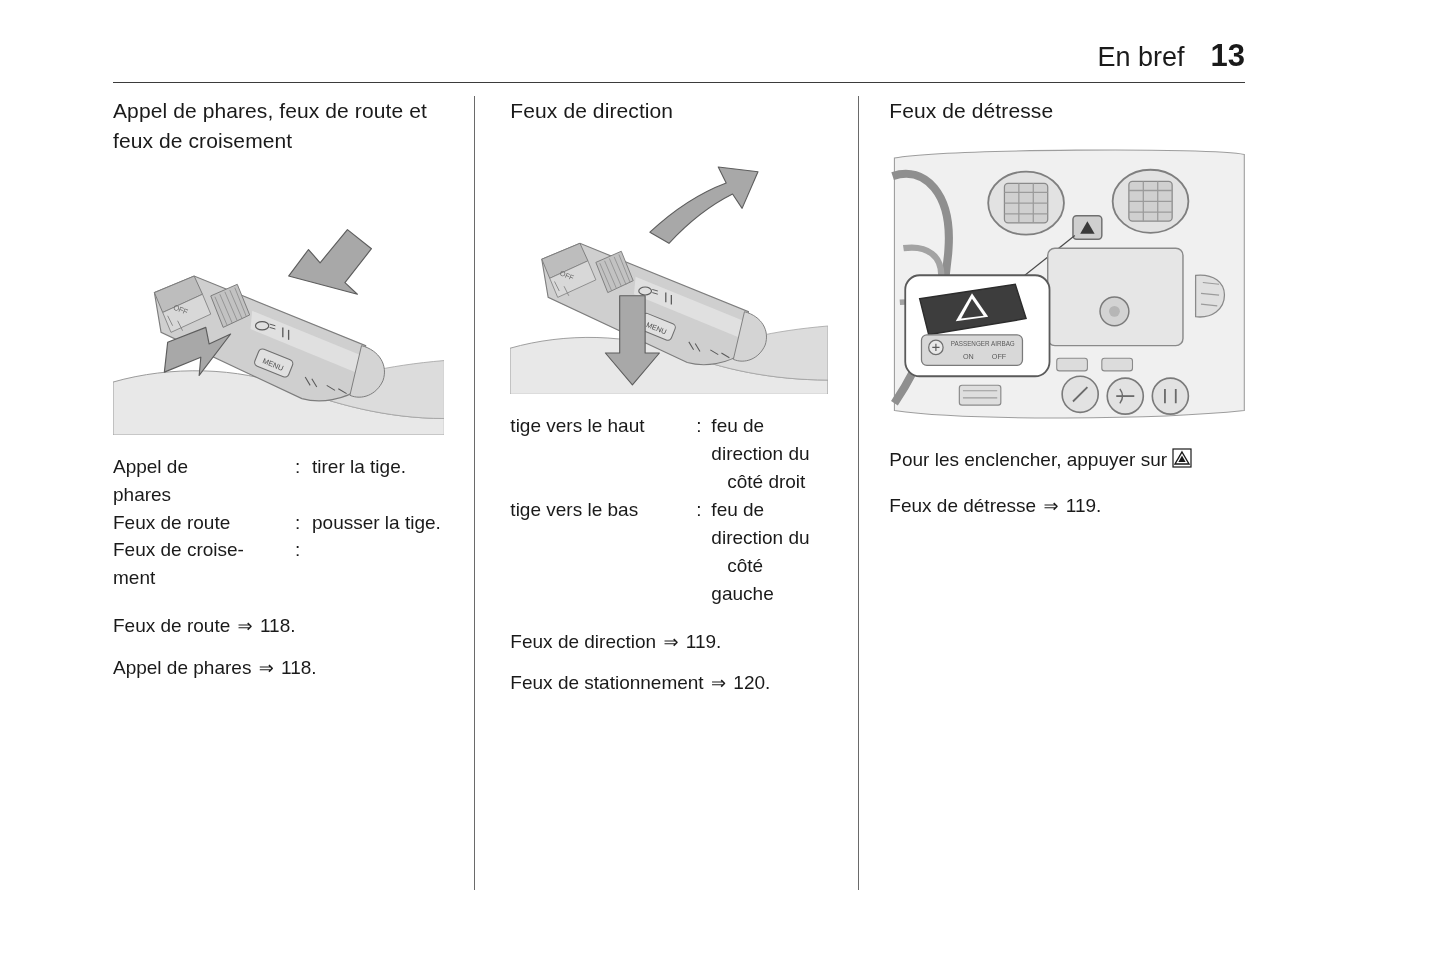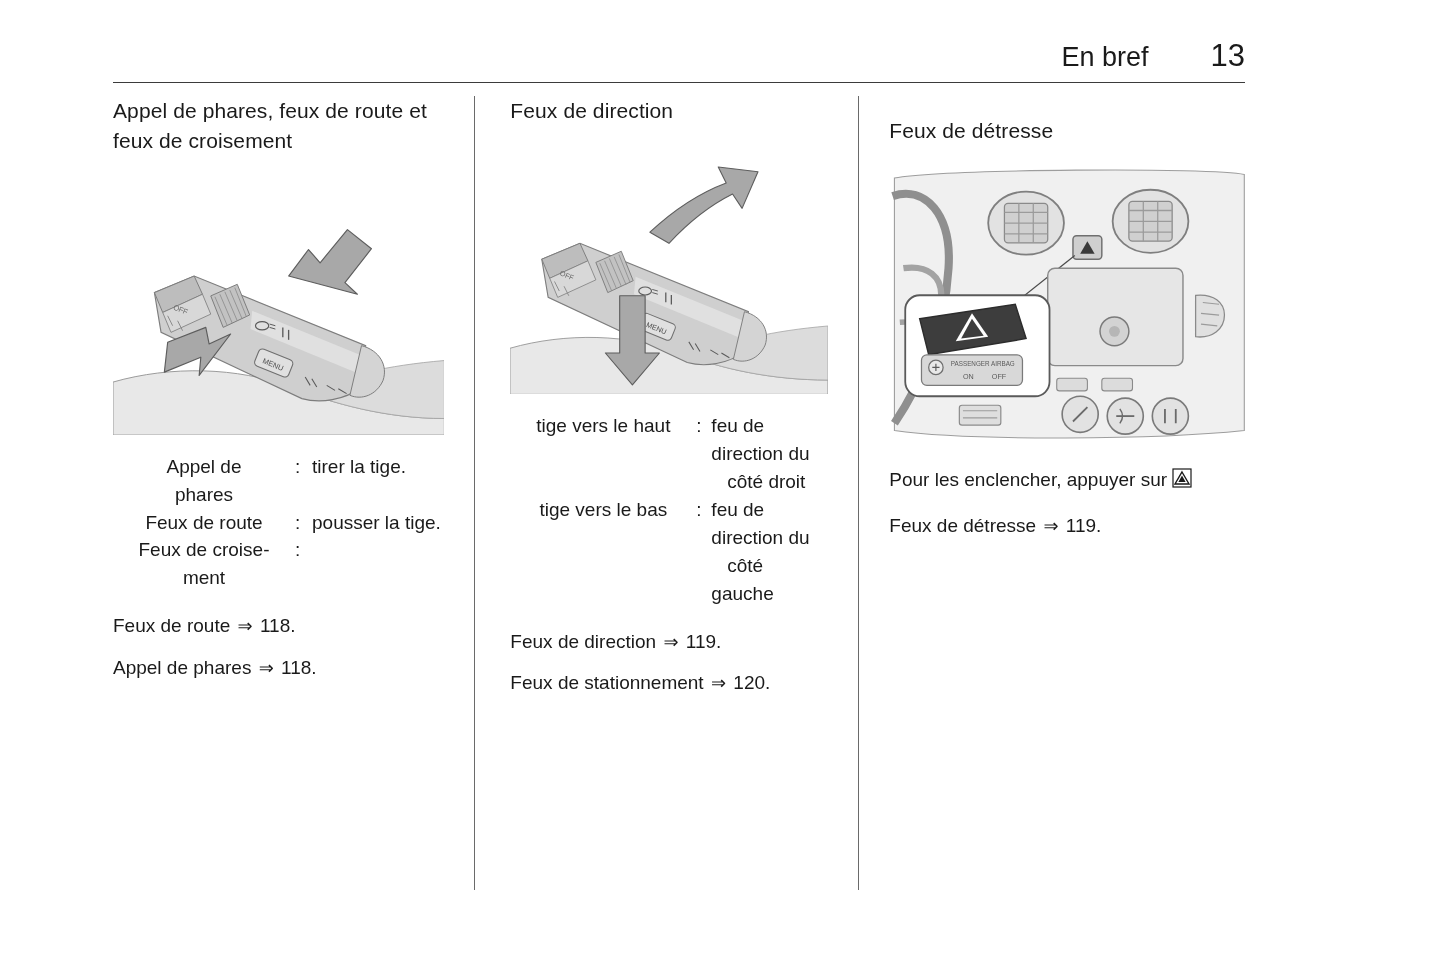--- a/index.html
+++ b/index.html
@@ -29,23 +29,22 @@
     display: flex;
     align-items: baseline;
     gap: 26px;
   }
   .header-title {
     font-size: 27px;
     color: #1a1a1a;
   }
   .header-pagenum {
     font-size: 31px;
-    font-weight: normal;
+    font-weight: bold;
     color: #1a1a1a;
-    margin-left: 36px;
   }
   .header-rule {
     position: absolute;
     left: 113px;
     right: 60px;
     top: 82px;
     height: 1px;
     background: #3b3b3b;
   }
   
@@ -56,21 +55,21 @@
     right: 55px;
     bottom: 38px;
     display: flex;
   }
   .col {
     position: relative;
     box-sizing: border-box;
   }
   .col-1 { width: 425px; padding-right: 30px; }
   .col-2 { width: 444px; padding-left: 35px; padding-right: 30px; }
-  .col-3 { width: 460px; padding-left: 30px; margin-top: 20px; }
+  .col-3 { width: 460px; padding-left: 30px; }
   .col-divider {
     width: 1px;
     background: #6a6a6a;
     margin-top: 0px;
     margin-bottom: 37px;
     flex: 0 0 1px;
   }
   h2.section-title {
     font-size: 21px;
     font-weight: normal;
@@ -98,21 +97,20 @@
     line-height: 1.47;
     margin: 0 0 20px 0;
   }
   .deflist-row {
     display: flex;
     align-items: flex-start;
   }
   .dl-term {
     width: 182px;
     flex: 0 0 182px;
-    text-align: center;
   }
   .dl-colon {
     width: 17px;
     flex: 0 0 17px;
   }
   .dl-desc {
     flex: 1 1 auto;
   }
   .col-2 .dl-term { width: 186px; flex: 0 0 186px; }
   .col-2 .dl-colon { width: 15px; flex: 0 0 15px; }

